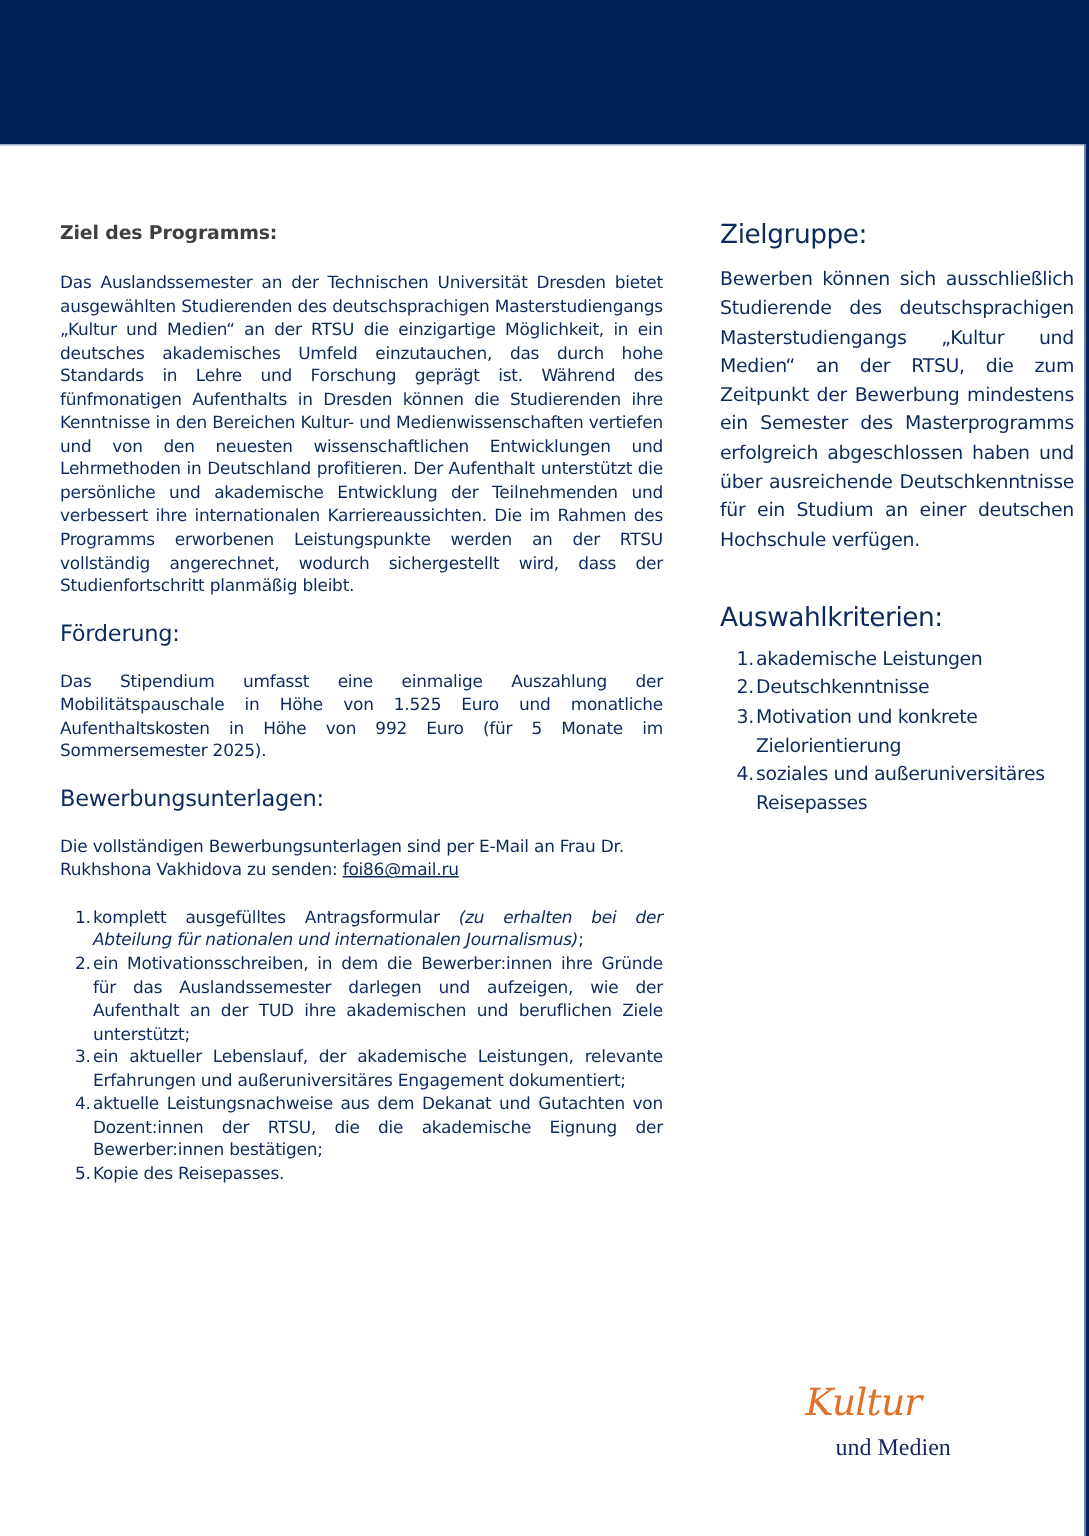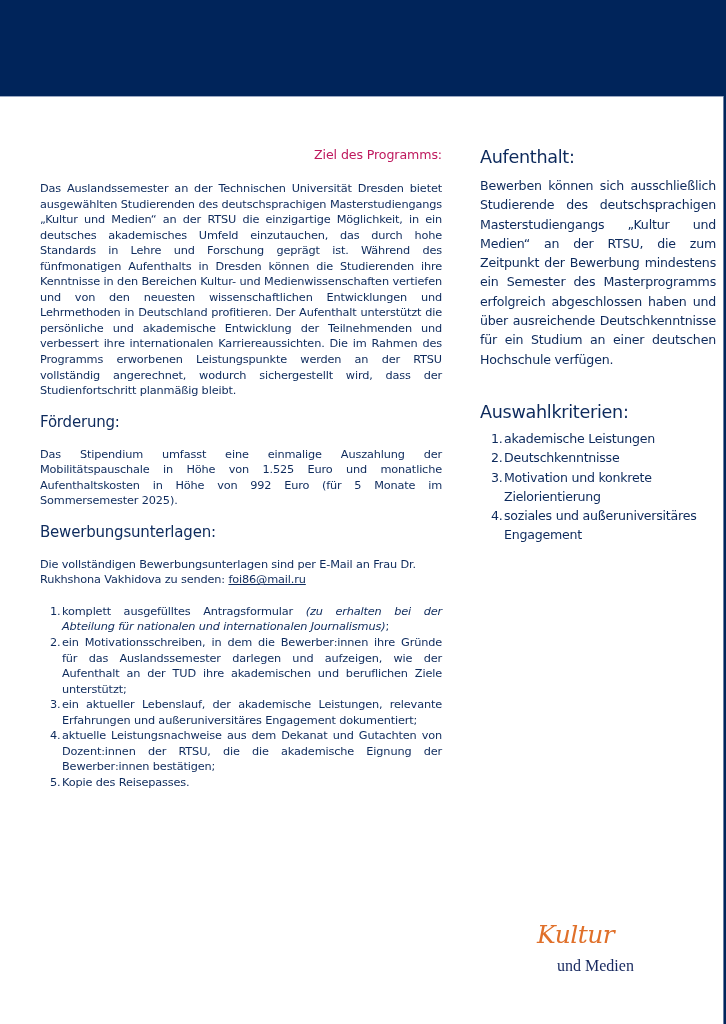--- a/index.html
+++ b/index.html
@@ -6,21 +6,21 @@
     html, body { width: 726px; height: 1024px; background: #ffffff; overflow: hidden; }
     body { position: relative; font-family: "DejaVu Sans", "Liberation Sans", sans-serif; color: #0d2a5c; }
 
     .header-band { position: absolute; left: 0; top: 0; width: 726px; height: 96px; background: #00245a; }
     .right-border { position: absolute; right: 0; top: 96px; width: 3px; height: 928px; background: #00245a; border-left: 1px solid #6a7fa5; }
     .top-rule { position: absolute; left: 0; top: 96px; width: 723px; height: 1px; background: #9aa8c2; }
 
     .left-col { position: absolute; left: 40px; top: 146px; width: 402px; }
     .right-col { position: absolute; left: 480px; top: 146px; width: 236px; }
 
-    .h-small-bold { font-size: 12.6px; font-weight: normal; color: #be185d; line-height: 17px; letter-spacing: -0.1px; text-align: right; }
+    .h-small-bold { font-size: 12.6px; font-weight: bold; color: #404040; line-height: 17px; letter-spacing: -0.1px; }
     .h-small { font-size: 15px; font-weight: normal; color: #0d2a5c; line-height: 18px; letter-spacing: -0.2px; }
     .h-large { font-size: 17.6px; font-weight: normal; color: #0d2a5c; line-height: 22px; letter-spacing: -0.3px; }
 
     .p-just { font-size: 11.3px; line-height: 15.55px; text-align: justify; color: #0d2a5c; letter-spacing: -0.15px; }
     .p-just-r { font-size: 12.6px; line-height: 19.3px; text-align: justify; color: #0d2a5c; letter-spacing: -0.2px; }
 
     .email-link { color: #0d2a5c; text-decoration: underline; }
 
     ol.docs { list-style: none; margin-left: 10px; }
     ol.docs li { position: relative; padding-left: 12px; font-size: 11.3px; line-height: 15.55px; text-align: justify; letter-spacing: -0.15px; }
@@ -66,31 +66,31 @@
       <li><span class="num">2.</span><span>ein Motivationsschreiben, in dem die Bewerber:innen ihre Gründe für das Auslandssemester darlegen und aufzeigen, wie der Aufenthalt an der TUD ihre akademischen und beruflichen Ziele unterstützt;</span></li>
       <li><span class="num">3.</span><span>ein aktueller Lebenslauf, der akademische Leistungen, relevante Erfahrungen und außeruniversitäres Engagement dokumentiert;</span></li>
       <li><span class="num">4.</span><span>aktuelle Leistungsnachweise aus dem Dekanat und Gutachten von Dozent:innen der RTSU, die die akademische Eignung der Bewerber:innen bestätigen;</span></li>
       <li><span class="num">5.</span><span>Kopie des Reisepasses.</span></li>
     </ol>
   </section>
 </div>
 
 <div class="right-col">
   <section>
-    <h2 class="h-large">Aufenthalt:</h2>
+    <h2 class="h-large">Zielgruppe:</h2>
     <p class="p-just-r" style="margin-top:8px">Bewerben können sich ausschließlich Studierende des deutschsprachigen Masterstudiengangs „Kultur und Medien“ an der RTSU, die zum Zeitpunkt der Bewerbung mindestens ein Semester des Masterprogramms erfolgreich abgeschlossen haben und über ausreichende Deutschkenntnisse für ein Studium an einer deutschen Hochschule verfügen.</p>
   </section>
 
   <section style="margin-top:32px">
     <h2 class="h-large">Auswahlkriterien:</h2>
     <ol class="criteria" style="margin-top:6px">
       <li><span class="num">1.</span><span>akademische Leistungen</span></li>
       <li><span class="num">2.</span><span>Deutschkenntnisse</span></li>
       <li><span class="num">3.</span><span>Motivation und konkrete Zielorientierung</span></li>
-      <li><span class="num">4.</span><span>soziales und außeruniversitäres Engagement</span></li>
+      <li><span class="num">4.</span><span>soziales und außeruniversitäres Reisepasses</span></li>
     </ol>
   </section>
 
 </div>
 
 <div class="logo">
   <span class="logo-script">Kultur</span>
   <span class="logo-serif">und Medien</span>
 </div>
 

